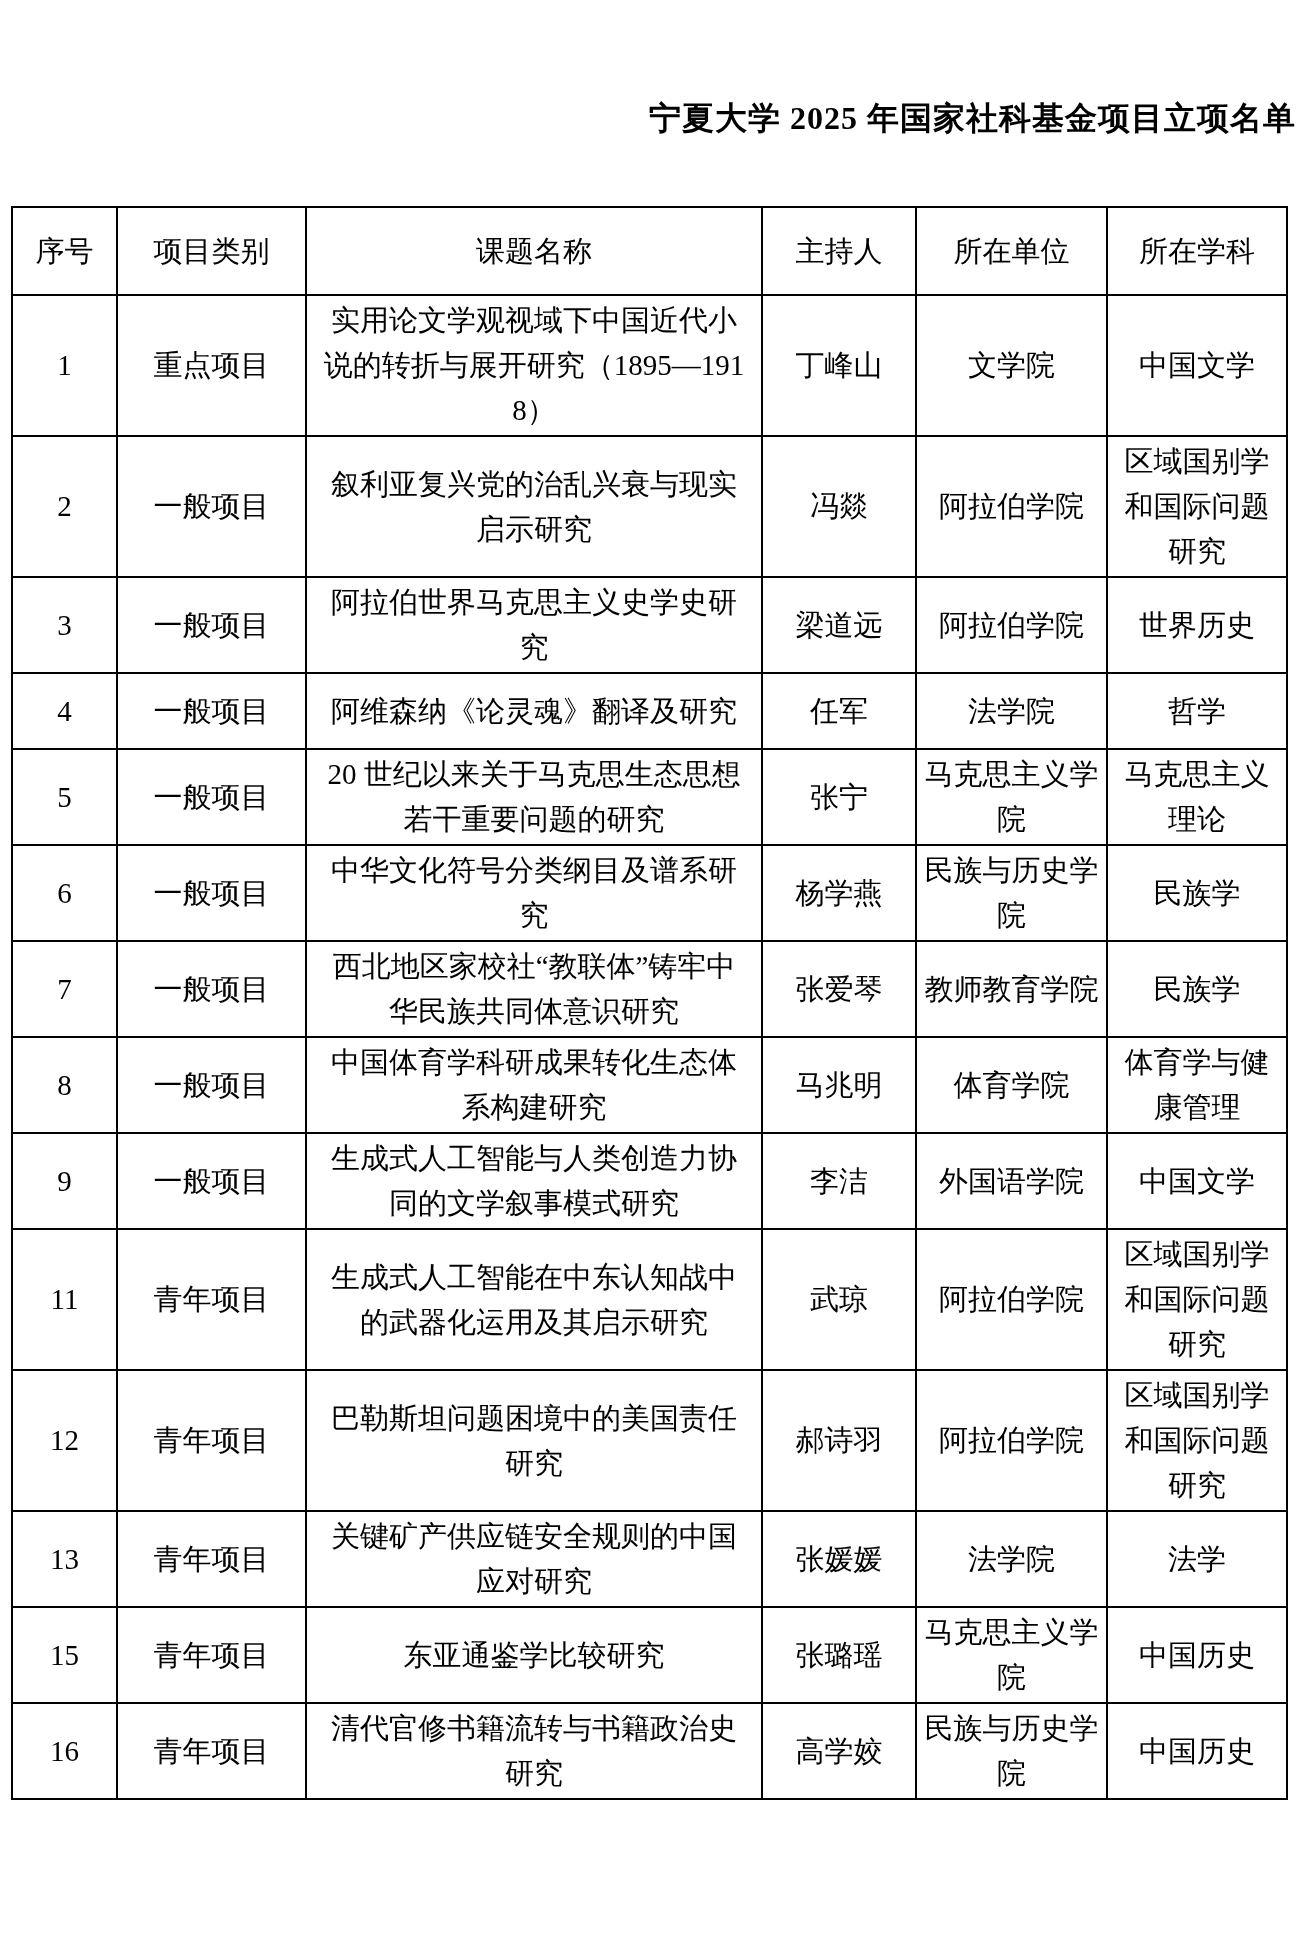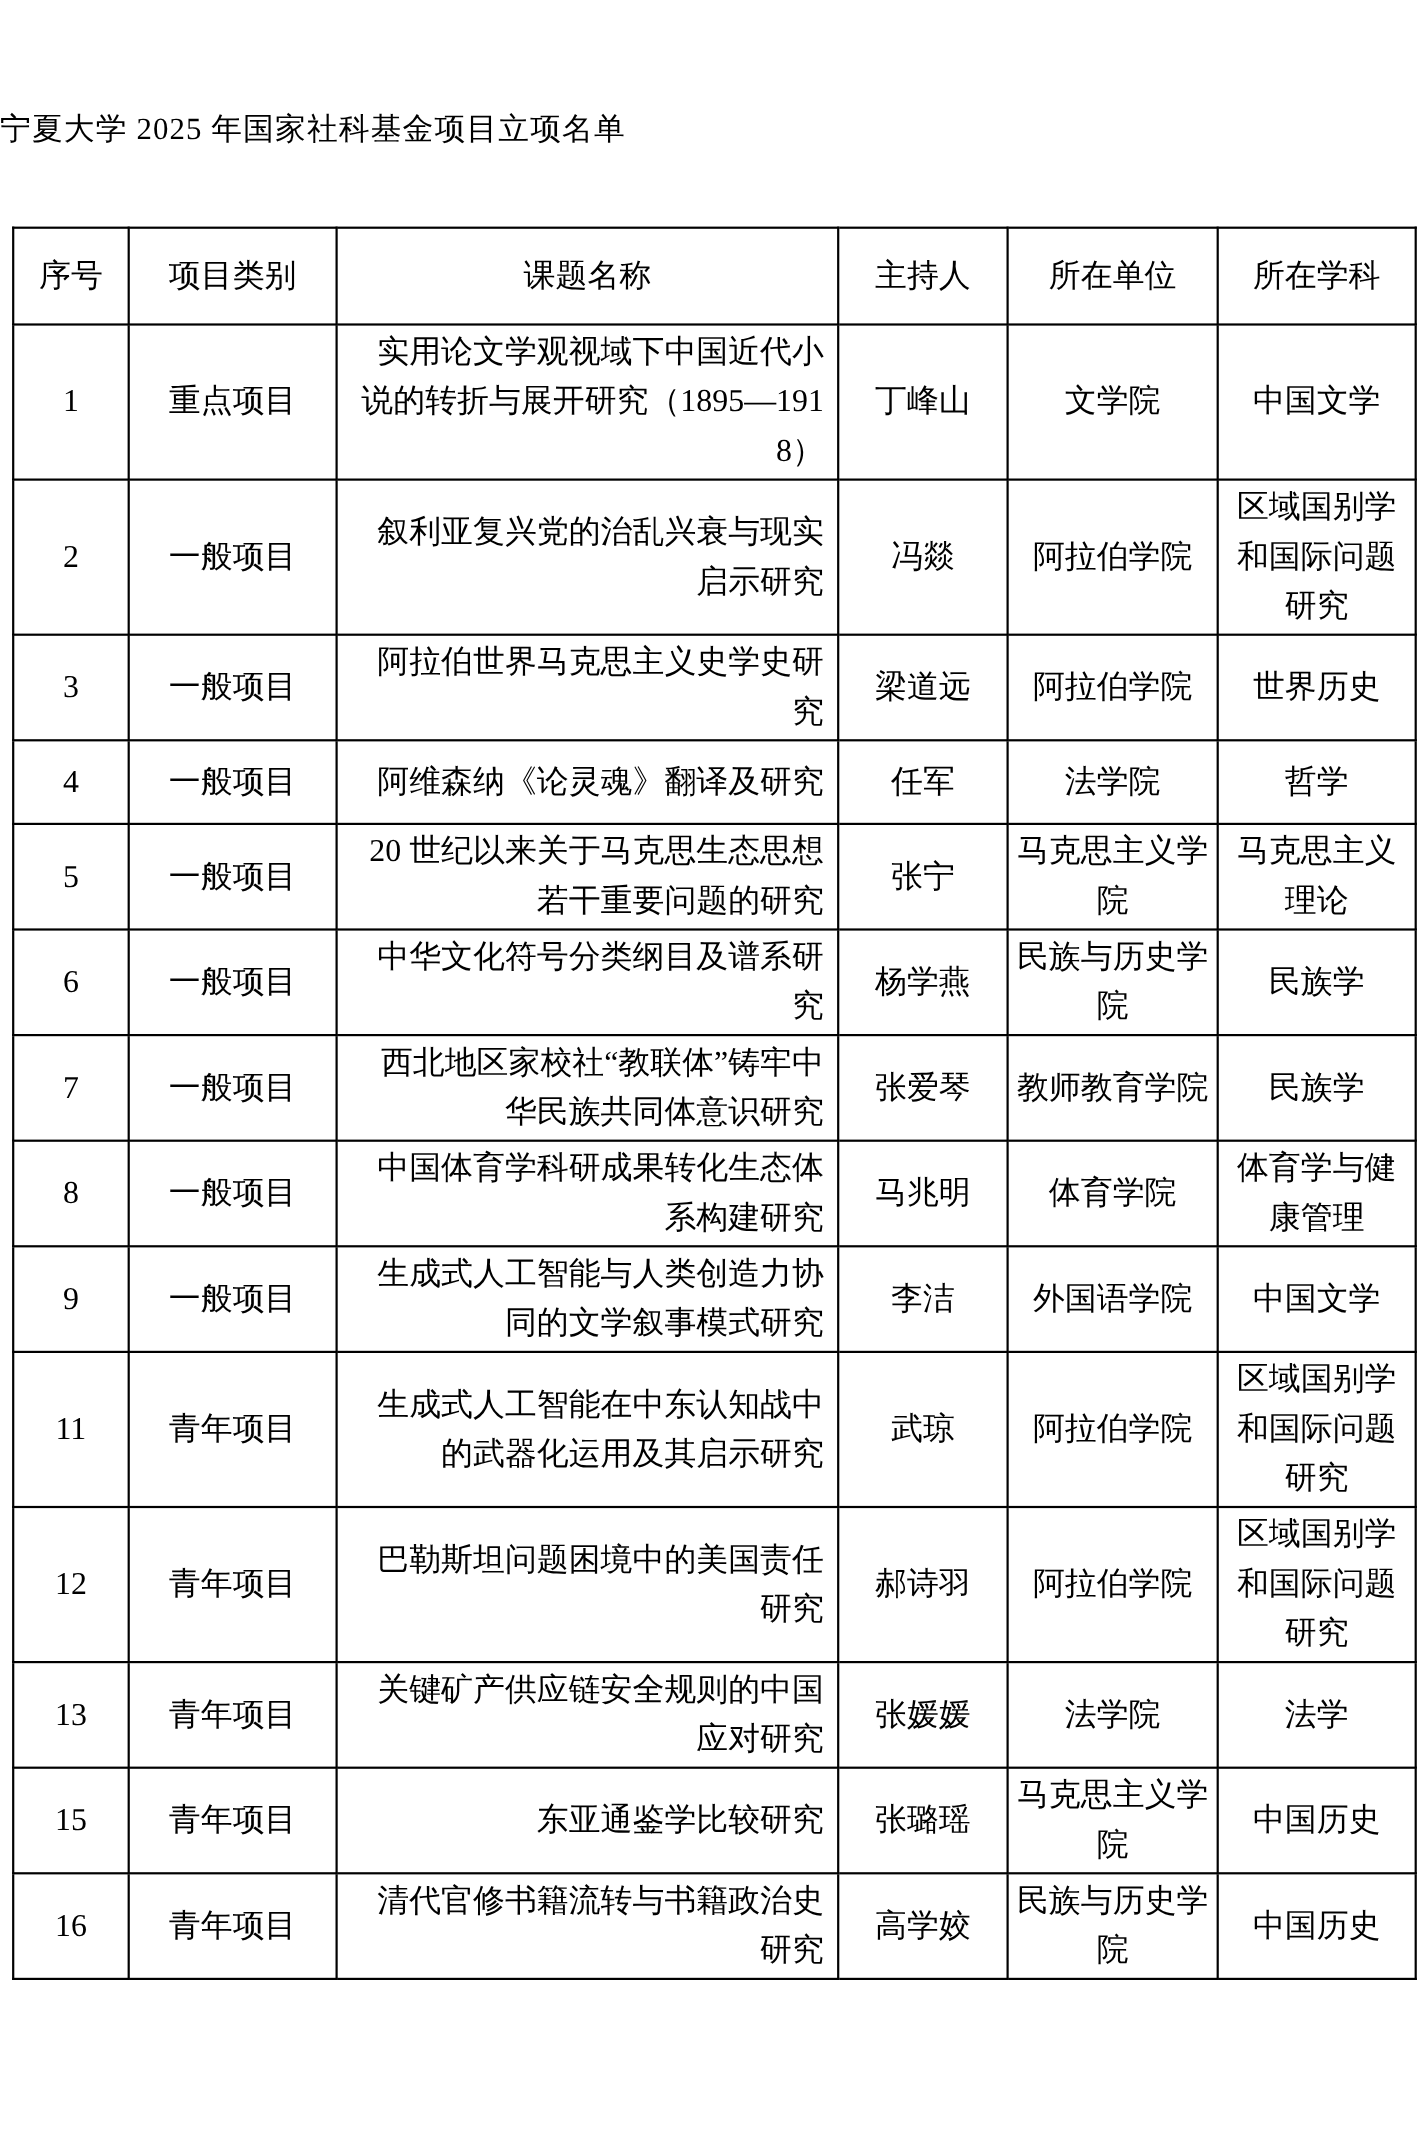--- a/index.html
+++ b/index.html
@@ -8,24 +8,24 @@
     background: #ffffff;
   }
   body {
     width: 1296px;
     min-height: 1938px;
     font-family: "Liberation Serif", "DejaVu Serif", serif;
     color: #000000;
   }
   .doc-title {
     margin: 96px 0 0 0;
-    font-size: 28px;
+    font-size: 32px;
     line-height: 44px;
-    font-weight: normal;
-    text-align: left;
+    font-weight: bold;
+    text-align: right;
     letter-spacing: 1px;
   }
   table.projects {
     border-collapse: collapse;
     table-layout: fixed;
     width: 1275px;
     margin: 66px 0 0 11px;
   }
   col.c0 { width: 105px; }
   col.c1 { width: 189px; }
@@ -40,21 +40,21 @@
     font-weight: normal;
     vertical-align: middle;
     text-align: center;
     padding: 2px 6px;
     word-break: break-all;
     overflow-wrap: anywhere;
   }
   thead th { height: 82px; }
   tbody td { height: 70px; }
   tbody td.c2 {
-    text-align: right;
+    text-align: center;
     padding: 2px 12px;
   }
 </style>
 </head>
 <body>
 
 <div class="doc-title">宁夏大学 2025 年国家社科基金项目立项名单</div>
 
 <table class="projects">
   <colgroup>

